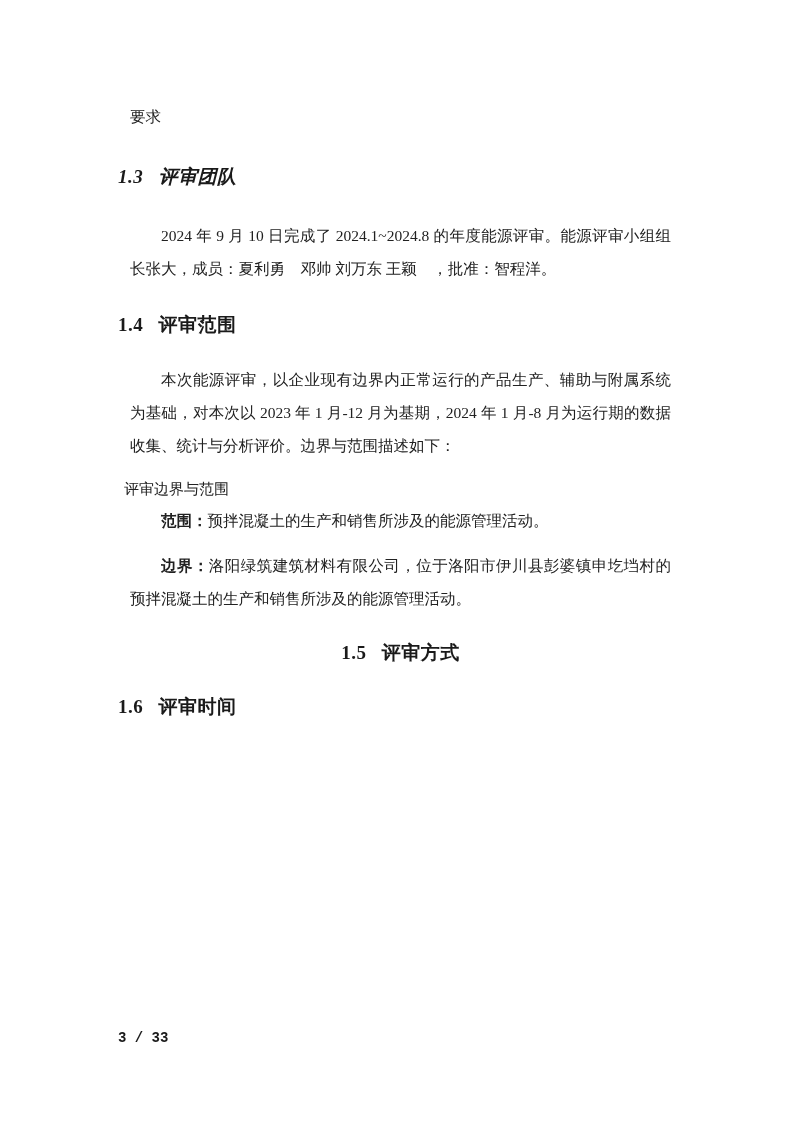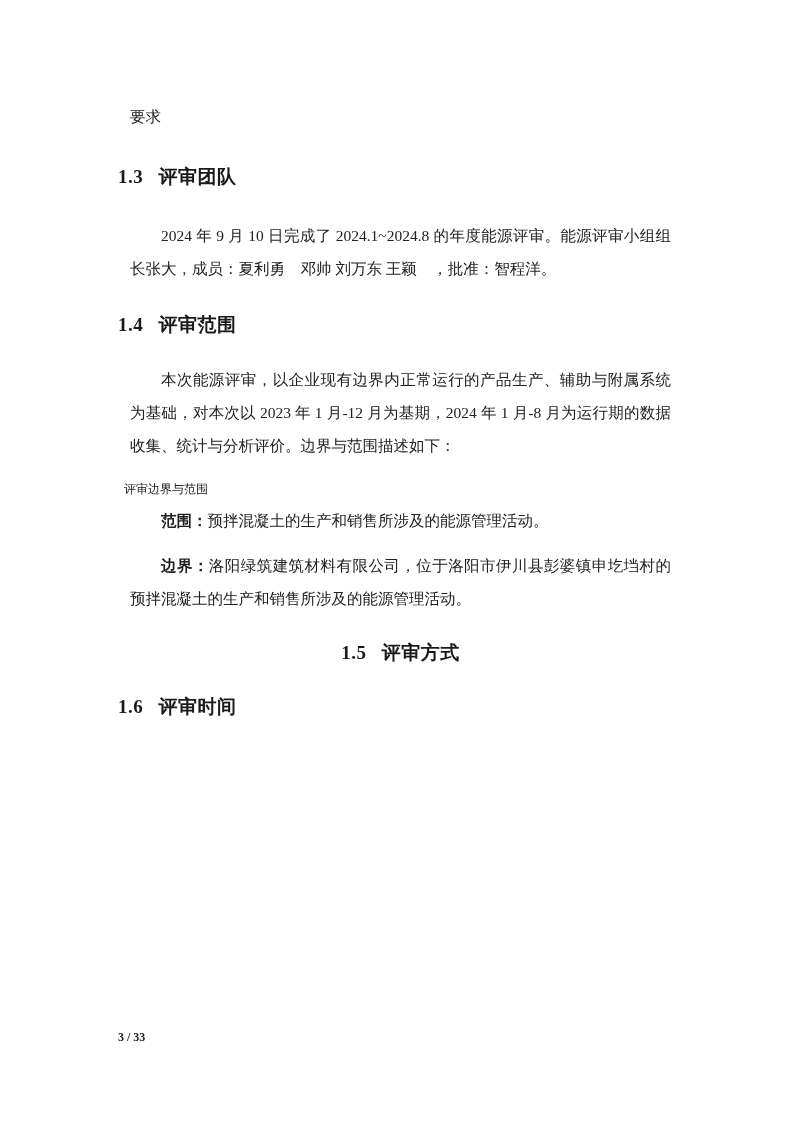--- a/index.html
+++ b/index.html
@@ -43,50 +43,50 @@
   h2.heading .h-num {
     margin-right: 0.8em;
   }
   .para {
     text-indent: 2em;
     margin-top: 25px;
   }
   .caption {
     margin: 0;
     padding-left: 6px;
-    font-size: 12px;
+    font-size: 15px;
     line-height: 30px;
     text-align: left;
   }
   .labeled {
     margin-top: 0;
   }
   .lead {
     font-weight: 700;
   }
   .footer {
     position: absolute;
     left: 118px;
     top: 1030px;
-    font-size: 12px;
+    font-size: 14px;
     font-weight: 700;
     color: #1a1a1a;
-    font-family: Liberation Serif, serif;
+    font-family: Liberation Mono, monospace;
   }
 </style>
 </head>
 <body>
 
 <div class="page">
   <div class="content">
 
     <p class="body-text carryover">要求</p>
 
     <section>
-      <h2 class="heading" style="margin-top:30px;">
+      <h2 class="heading" style="margin-top:30px;font-style:italic;">
         <span class="h-num">1.3</span><span class="h-title">评审团队</span>
       </h2>
       <p class="body-text para" style="margin-top:28px;">2024 年 9 月 10 日完成了 2024.1~2024.8 的年度能源评审。能源评审小组组长张大，成员：夏利勇　邓帅 刘万东 王颖　，批准：智程洋。</p>
     </section>
 
     <section>
       <h2 class="heading">
         <span class="h-num">1.4</span><span class="h-title">评审范围</span>
       </h2>
       <p class="body-text para" style="margin-top:24px;">本次能源评审，以企业现有边界内正常运行的产品生产、辅助与附属系统为基础，对本次以 2023 年 1 月-12 月为基期，2024 年 1 月-8 月为运行期的数据收集、统计与分析评价。边界与范围描述如下：</p>

